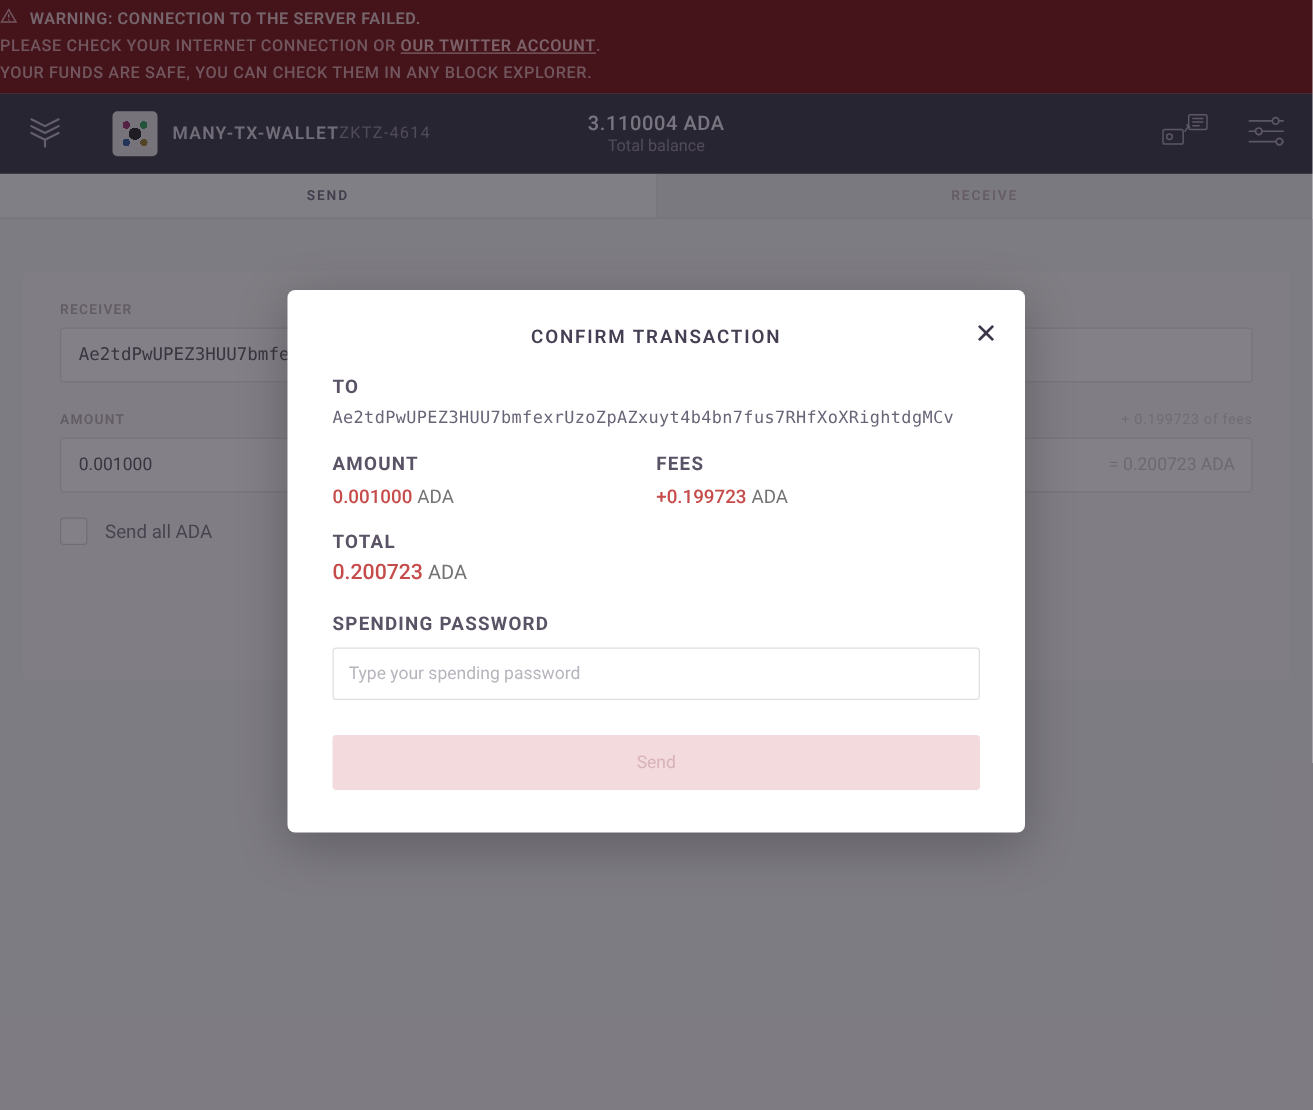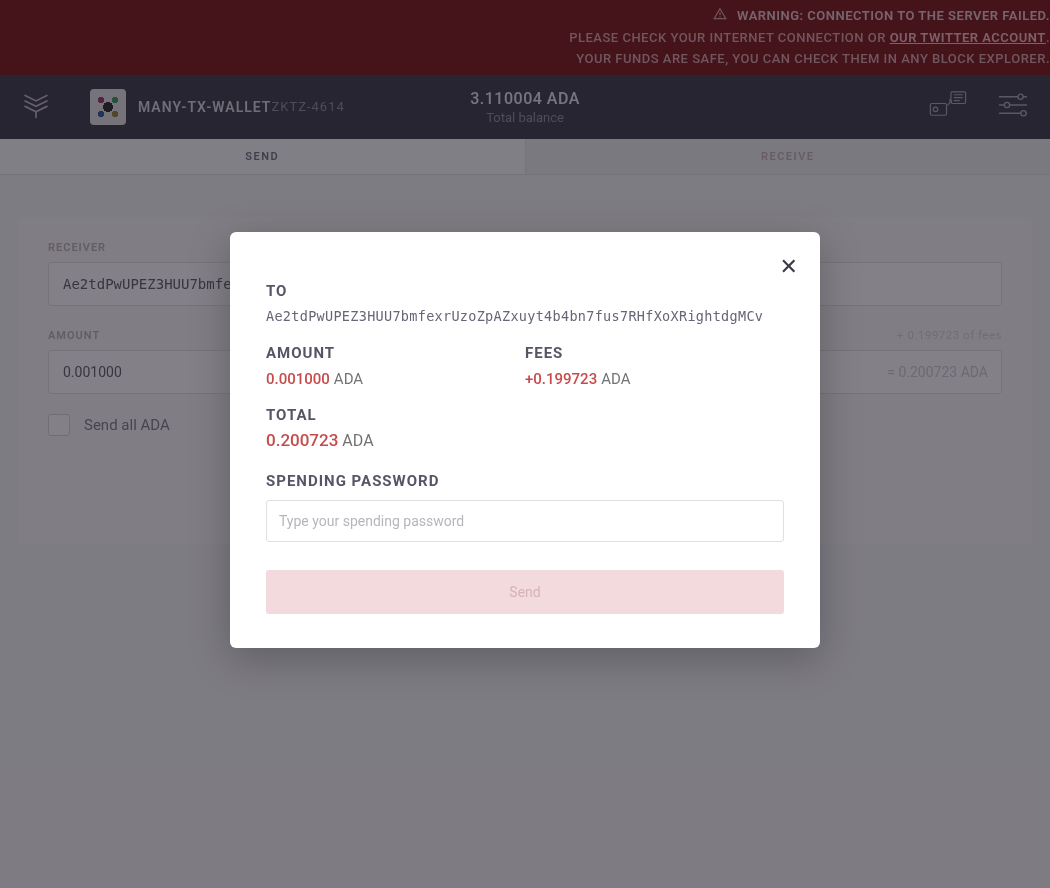--- a/index.html
+++ b/index.html
@@ -1,19 +1,19 @@
 <!DOCTYPE html>
 <html><head>
   <meta charset="utf-8">
   <style>
     * { margin: 0; padding: 0; box-sizing: border-box; font-family: -apple-system, BlinkMacSystemFont, "Segoe UI", Roboto, sans-serif; }
     body { width: 1050px; height: 888px; background: #f3f3f5; position: relative; overflow: hidden; }
 
     
-    .warning-banner { background: #760c0f; color: #d89fa4; padding: 6px 0; text-align: right; font-size: 13px; letter-spacing: .5px; line-height: 1.6; font-weight: 500; }
+    .warning-banner { background: #760c0f; color: #d89fa4; padding: 6px 0; text-align: left; font-size: 13px; letter-spacing: .5px; line-height: 1.6; font-weight: 500; }
     .warning-line { display:block; }
     .warning-line1 { font-weight: 600; color: #e3c0c3;}
     .warning-link { color: #efb8bd; text-decoration: underline; font-weight: 600;}
     .warn-icon { display:inline-block; margin-right:6px; vertical-align: -1px;}
 
     
     .header { background: #373343; height: 64px; display: flex; align-items: center; padding: 0 22px; color: #c8c4d1; position: relative; }
     .logo-area { width: 60px; display:flex; align-items:center; }
     .logo { color:#b8b3c6; }
     .wallet-info { display:flex; align-items:center; gap:12px; margin-left: 8px;}
@@ -179,20 +179,21 @@
   </div>
 
   <div class="next-row">
     <button class="next-btn">Next</button>
   </div>
 </div>
 
 <div class="overlay"></div>
 
 <div class="modal">
+  <div class="modal-title">CONFIRM TRANSACTION</div>
   <span class="modal-close">✕</span>
 
   <div class="m-section">
     <div class="m-label">TO</div>
     <div class="m-address">Ae2tdPwUPEZ3HUU7bmfexrUzoZpAZxuyt4b4bn7fus7RHfXoXRightdgMCv</div>
   </div>
 
   <div class="m-cols">
     <div class="m-col">
       <span class="m-label">AMOUNT</span>

